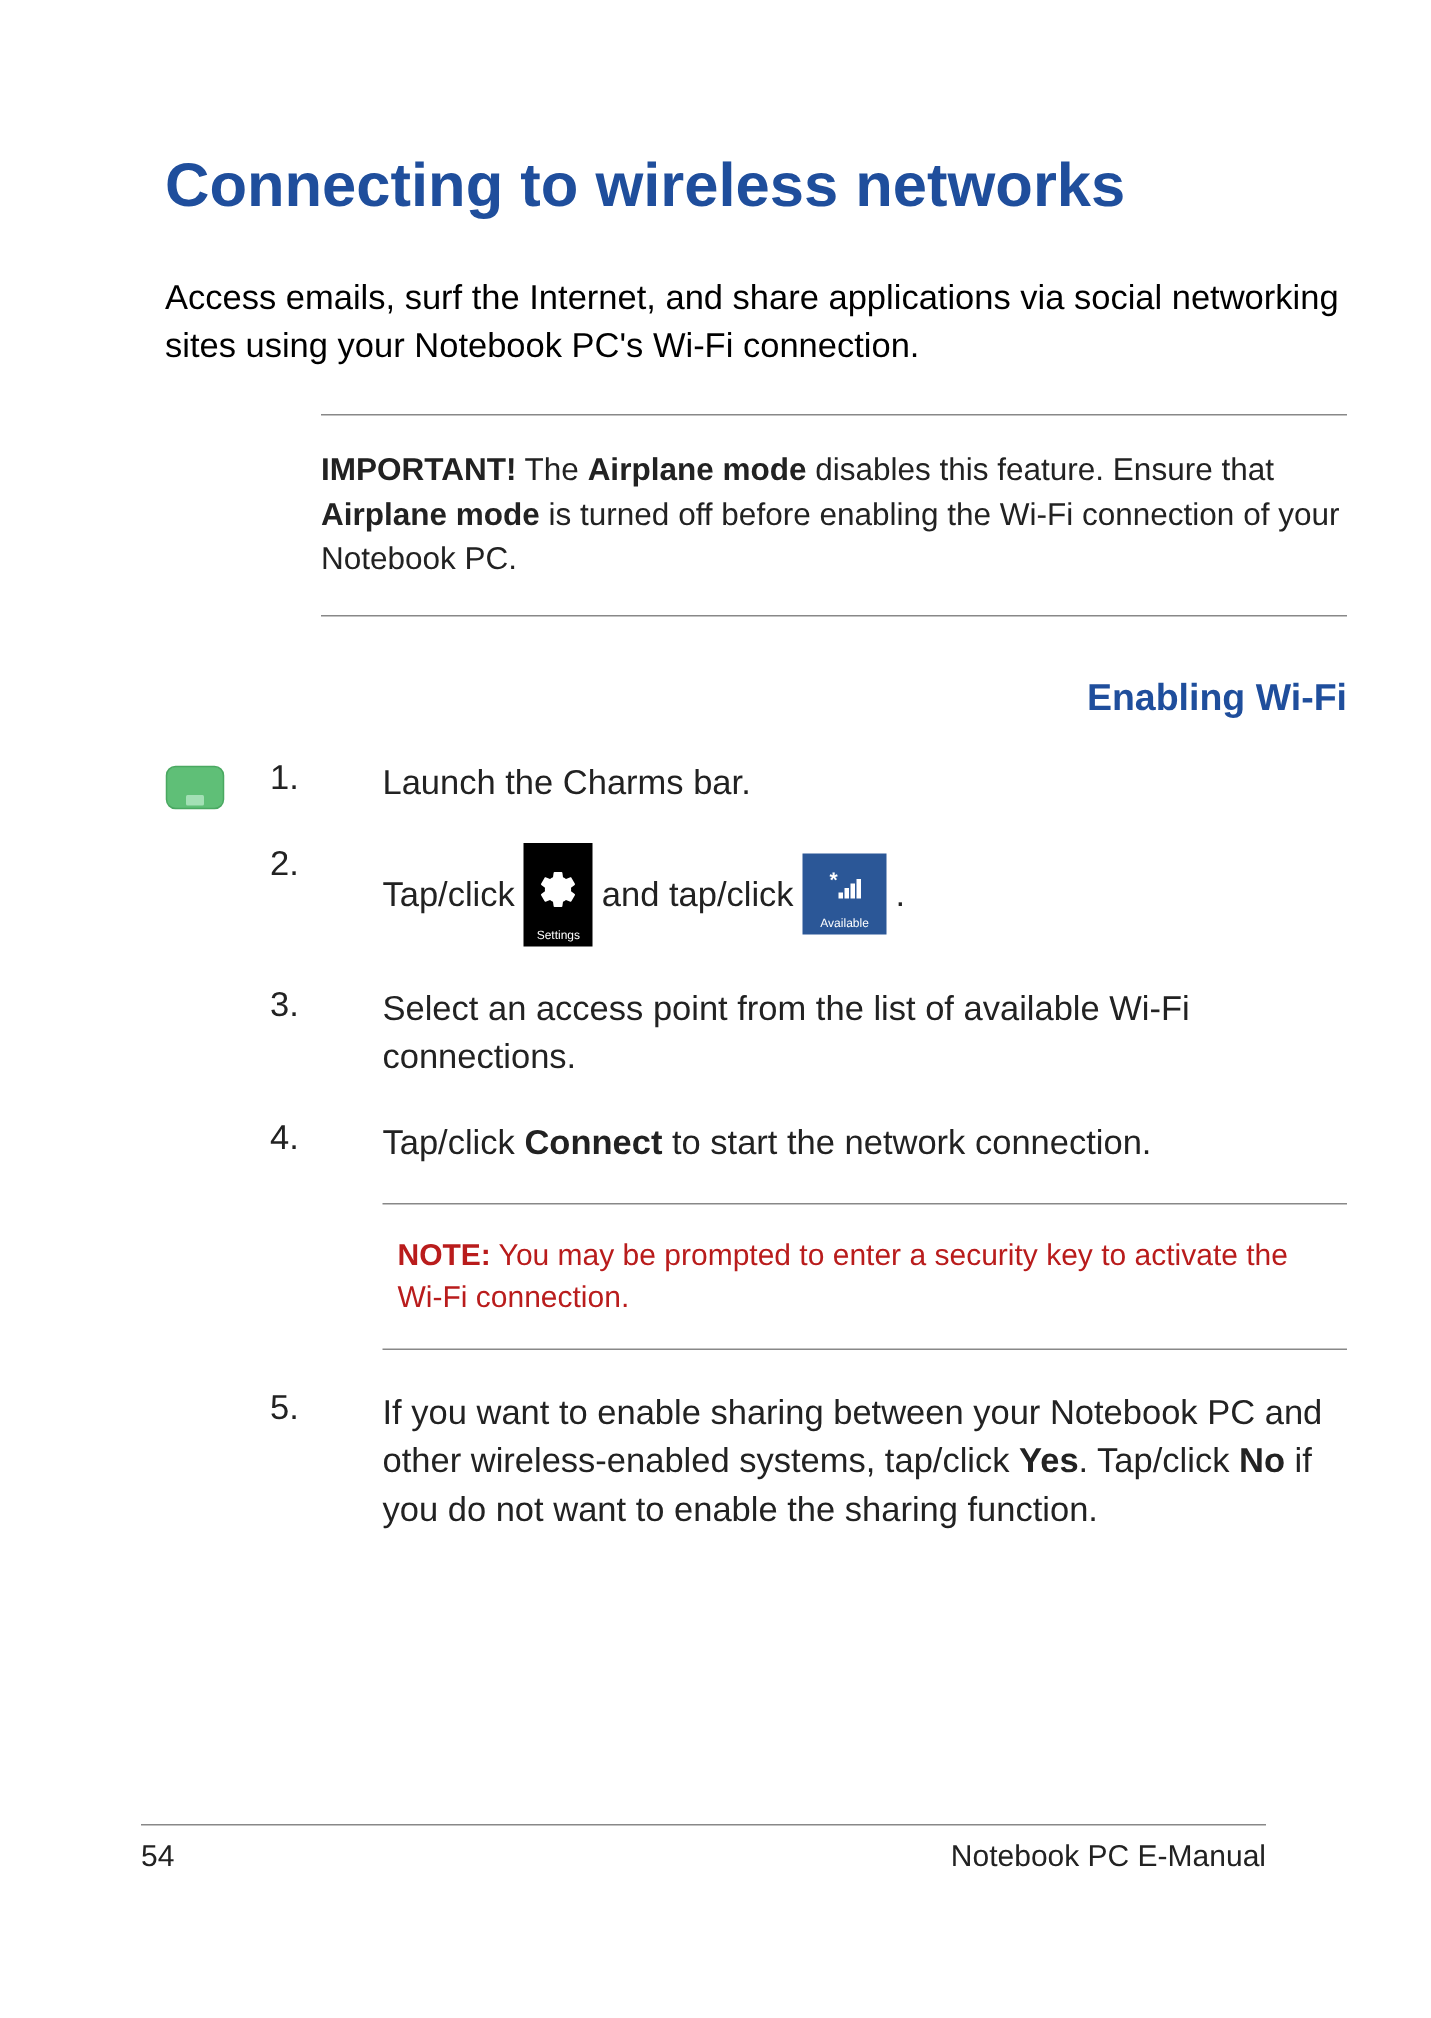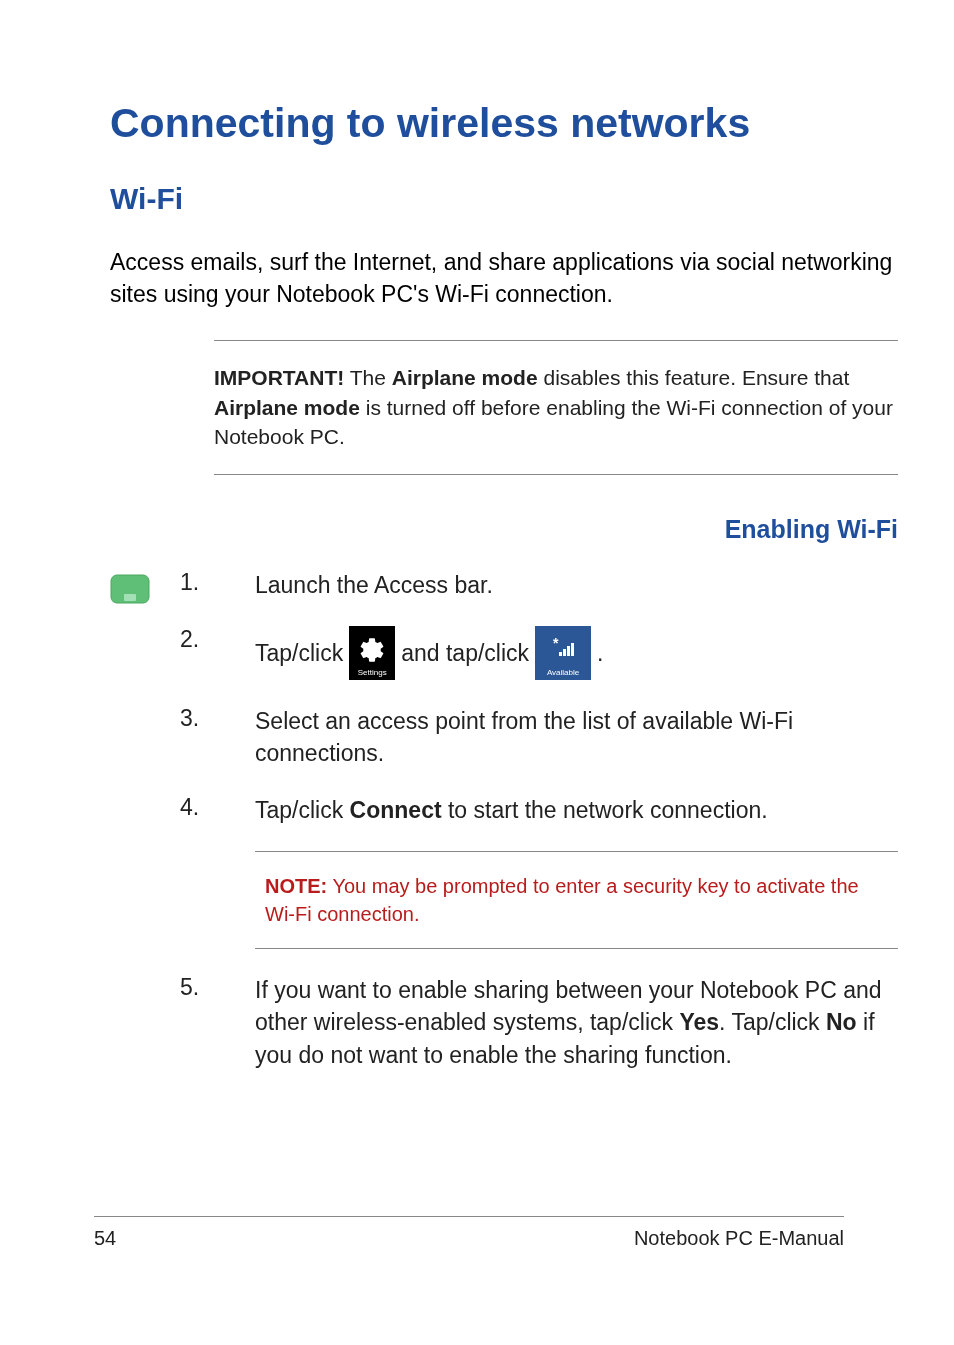--- a/index.html
+++ b/index.html
@@ -82,21 +82,21 @@
       line-height: 1.4;
     }
     .step-text-inline {
       display: flex;
       align-items: center;
       flex-wrap: wrap;
       gap: 6px;
     }
     .icon-settings {
       width: 46px;
-      height: 54px;
+      height: 69px;
       background: #000;
       display: inline-flex;
       flex-direction: column;
       align-items: center;
       justify-content: center;
       position: relative;
     }
     .icon-available {
       width: 56px;
       height: 54px;
@@ -141,21 +141,20 @@
       font-size: 20px;
       color: #222;
     }
   </style>
 </head>
 <body>
 
 <div class="page">
   <h1 class="main-title">Connecting to wireless networks</h1>
 
-  <h2 class="section-title">Wi-Fi</h2>
 
   <p class="body-text">Access emails, surf the Internet, and share applications via social networking sites using your Notebook PC's Wi-Fi connection.</p>
 
   <div class="important-box">
     <p class="important-text">
       <span class="bold">IMPORTANT!</span><span> The </span><span class="bold">Airplane mode</span><span> disables this feature. Ensure that </span><span class="bold">Airplane mode</span><span> is turned off before enabling the Wi-Fi connection of your Notebook PC.</span>
     </p>
   </div>
 
   <h3 class="subsection-title">Enabling Wi-Fi</h3>
@@ -165,21 +164,21 @@
     <div class="touchpad-icon">
       <svg width="40" height="30" viewBox="0 0 40 30">
         <rect x="1" y="1" width="38" height="28" rx="6" fill="#5FBF77" stroke="#4AA861" stroke-width="1"></rect>
         <rect x="14" y="20" width="12" height="7" rx="1" fill="#A3E0B5"></rect>
       </svg>
     </div>
 
     <div class="steps-list">
       <div class="step-row">
         <div class="step-number">1.</div>
-        <div class="step-text">Launch the Access bar.</div>
+        <div class="step-text">Launch the Charms bar.</div>
       </div>
 
       <div class="step-row">
         <div class="step-number">2.</div>
         <div class="step-text step-text-inline">
           <span>Tap/click</span>
           <span class="icon-settings">
             <svg width="28" height="28" viewBox="0 0 24 24" style="margin-top:-6px;">
               <path fill="#fff" d="M12,8A4,4 0 0,1 16,12A4,4 0 0,1 12,16A4,4 0 0,1 8,12A4,4 0 0,1 12,8M12,10A2,2 0 0,0 10,12A2,2 0 0,0 12,14A2,2 0 0,0 14,12A2,2 0 0,0 12,10M10,22C9.75,22 9.54,21.82 9.5,21.58L9.13,18.93C8.5,18.68 7.96,18.34 7.44,17.94L4.95,18.95C4.73,19.03 4.46,18.95 4.34,18.73L2.34,15.27C2.21,15.05 2.27,14.78 2.46,14.63L4.57,12.97L4.5,12L4.57,11L2.46,9.37C2.27,9.22 2.21,8.95 2.34,8.73L4.34,5.27C4.46,5.05 4.73,4.96 4.95,5.05L7.44,6.05C7.96,5.66 8.5,5.32 9.13,5.07L9.5,2.42C9.54,2.18 9.75,2 10,2H14C14.25,2 14.46,2.18 14.5,2.42L14.87,5.07C15.5,5.32 16.04,5.66 16.56,6.05L19.05,5.05C19.27,4.96 19.54,5.05 19.66,5.27L21.66,8.73C21.79,8.95 21.73,9.22 21.54,9.37L19.43,11L19.5,12L19.43,13L21.54,14.63C21.73,14.78 21.79,15.05 21.66,15.27L19.66,18.73C19.54,18.95 19.27,19.04 19.05,18.95L16.56,17.95C16.04,18.34 15.5,18.68 14.87,18.93L14.5,21.58C14.46,21.82 14.25,22 14,22H10Z"></path>
             </svg>

